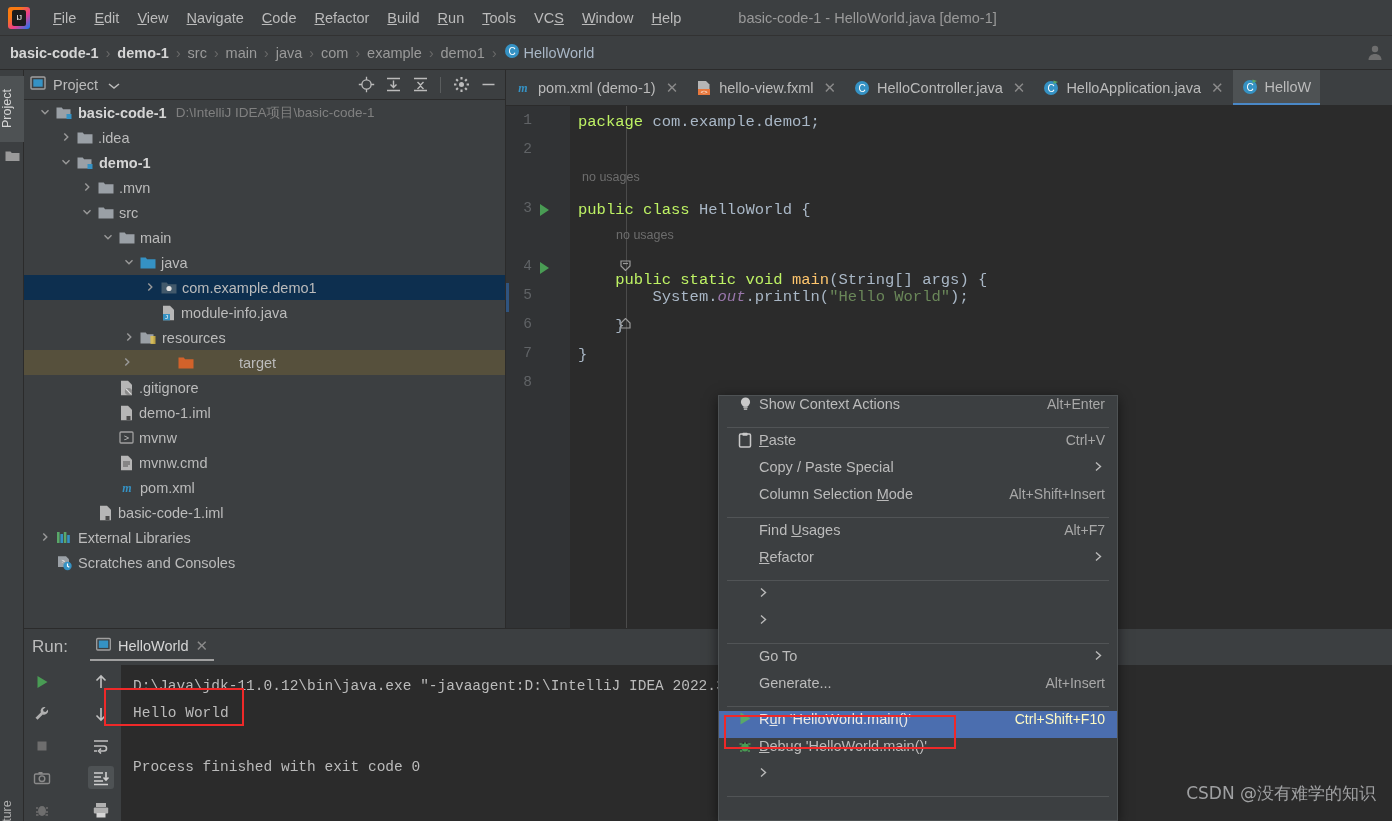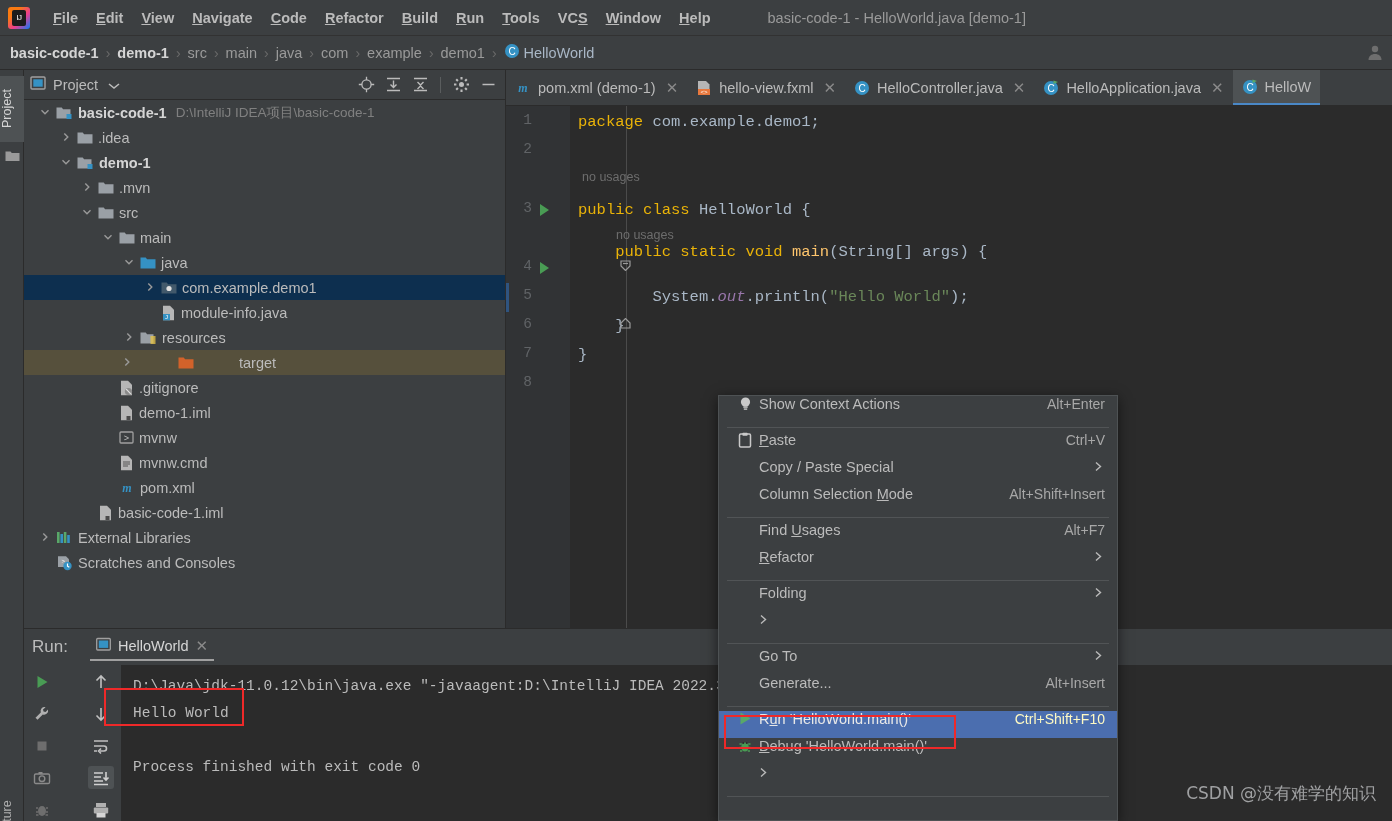--- a/index.html
+++ b/index.html
@@ -121,21 +121,21 @@
     font-family: "Liberation Mono", monospace;
   }
   .gutterline .num { position: absolute; right: 38px; top: 4px; }
   .runmark { position: absolute; left: 32px; top: 7px; }
   .codearea {
     position: absolute; left: 64px; top: 0; right: 0; bottom: 0;
     font-family: "Liberation Mono", monospace; font-size: 15.5px;
   }
   .cline { position: absolute; left: 8px; height: 29px; line-height: 29px; white-space: pre; }
   .hint { color: #6d6d6d; font-size: 12.5px; font-family: "Liberation Sans", sans-serif; line-height: 22px; height: 22px; position: absolute; }
-  .kw { color: #eab308; }
+  .kw { color: #bef264; }
   .id { color: #a9b7c6; }
   .fn { color: #ffc66d; }
   .str { color: #6a8759; }
   .fld { color: #9876aa; font-style: italic; }
   .punct { color: #a9b7c6; }
   .foldbar { position: absolute; left: 56px; top: 0; width: 1px; height: 100%; background: #4b4b4b; }
   .foldmark { position: absolute; left: 50px; color: #9a9a9a; font-size: 13px; }
   .caretbar { position:absolute; left:0; width:3px; height:29px; background:#2f5480; }
 
   
@@ -203,21 +203,21 @@
 </style>
 </head>
 <body>
 
 <div id="app">
 
   <div class="menubar">
     <div class="ij-logo">
       <div class="ij-inner">IJ</div>
     </div>
-    <div id="menu-items" style="display:flex;align-items:center;font-weight:bold;">
+    <div id="menu-items" style="display:flex;align-items:center;">
         <div class="menu-item"><u>F</u>ile</div>
         <div class="menu-item"><u>E</u>dit</div>
         <div class="menu-item"><u>V</u>iew</div>
         <div class="menu-item"><u>N</u>avigate</div>
         <div class="menu-item"><u>C</u>ode</div>
         <div class="menu-item"><u>R</u>efactor</div>
         <div class="menu-item"><u>B</u>uild</div>
         <div class="menu-item"><u>R</u>un</div>
         <div class="menu-item"><u>T</u>ools</div>
         <div class="menu-item">VC<u>S</u></div>
@@ -656,21 +656,21 @@
         <div class="gutterline" style="top: 264px;">
           <span class="num">8</span>
         </div>
         <div class="caretbar" style="top: 177px;"></div>
       </div>
     <div class="codearea" id="codearea">
       <div class="foldbar"></div>
     <div class="cline" style="top: 2px;"><span class="kw">package</span><span class="punct"> com.example.demo1;</span></div>
         <div class="cline" style="top: 31px;"></div>
         <div class="cline" style="top: 90px;"><span class="kw">public class </span><span class="id">HelloWorld</span><span class="punct"> {</span></div>
-        <div class="cline" style="top: 132px;"><span class="kw">    public static void </span><span class="fn">main</span><span class="punct">(String[] args) {</span></div>
+        <div class="cline" style="top: 160px;"><span class="kw">    public static void </span><span class="fn">main</span><span class="punct">(String[] args) {</span></div>
         <div class="cline" style="top: 177px;"><span class="id">        System.</span><span class="fld">out</span><span class="id">.println(</span><span class="str">"Hello World"</span><span class="id">);</span></div>
         <div class="cline" style="top: 206px;"><span class="punct">    }</span></div>
         <div class="cline" style="top: 235px;"><span class="punct">}</span></div>
         <div class="cline" style="top: 264px;"></div>
         <div class="hint" style="top: 60px; left: 12px;">no usages</div>
         <div class="hint" style="top: 118px; left: 46px;">no usages</div>
         <div class="foldmark" style="top: 154px;"><svg width="11" height="11" viewBox="0 0 11 11">
             <path d="M1 1h9v5l-4.5 4.5L1 6z" fill="none" stroke="#9a9a9a" stroke-width="1.2"></path>
             <path d="M3 3.5h5" stroke="#9a9a9a" stroke-width="1.2"></path>
           </svg></div>
@@ -810,21 +810,20 @@
       <div class="mrow">
         <span class="mi"></span>
         <span class="mlabel"><u>R</u>efactor</span>
         <span class="marrow"><svg width="9" height="11" viewBox="0 0 9 11">
             <path d="M2 1.5L6.5 5.5 2 9.5" fill="none" stroke="#bbbbbb" stroke-width="1.4"></path>
           </svg></span>
       </div>
       <div class="msep"></div>
       <div class="mrow">
         <span class="mi"></span>
-        <span class="mlabel">Folding</span>
         <span class="marrow"><svg width="9" height="11" viewBox="0 0 9 11">
             <path d="M2 1.5L6.5 5.5 2 9.5" fill="none" stroke="#bbbbbb" stroke-width="1.4"></path>
           </svg></span>
       </div>
       <div class="mrow">
         <span class="mi"></span>
         <span class="marrow"><svg width="9" height="11" viewBox="0 0 9 11">
             <path d="M2 1.5L6.5 5.5 2 9.5" fill="none" stroke="#bbbbbb" stroke-width="1.4"></path>
           </svg></span>
       </div>

